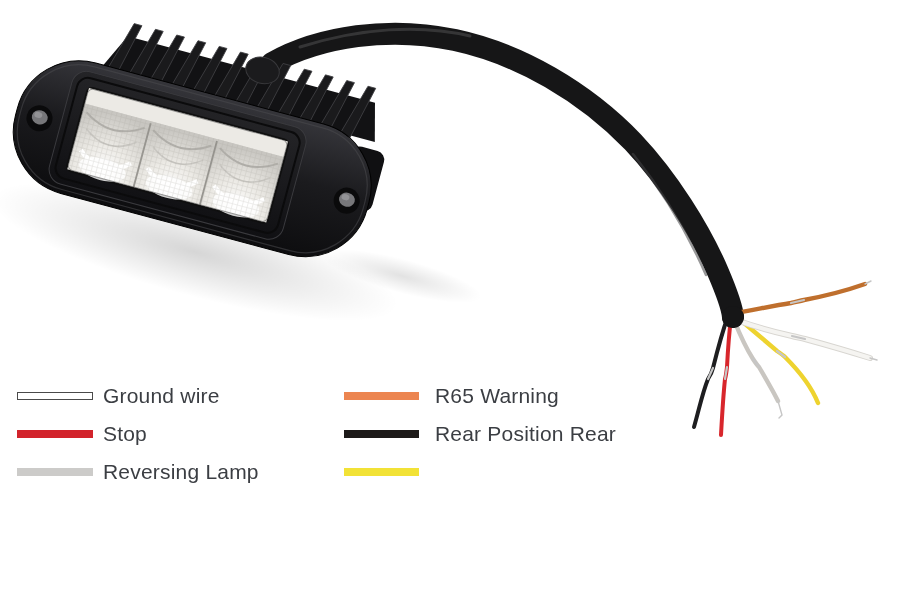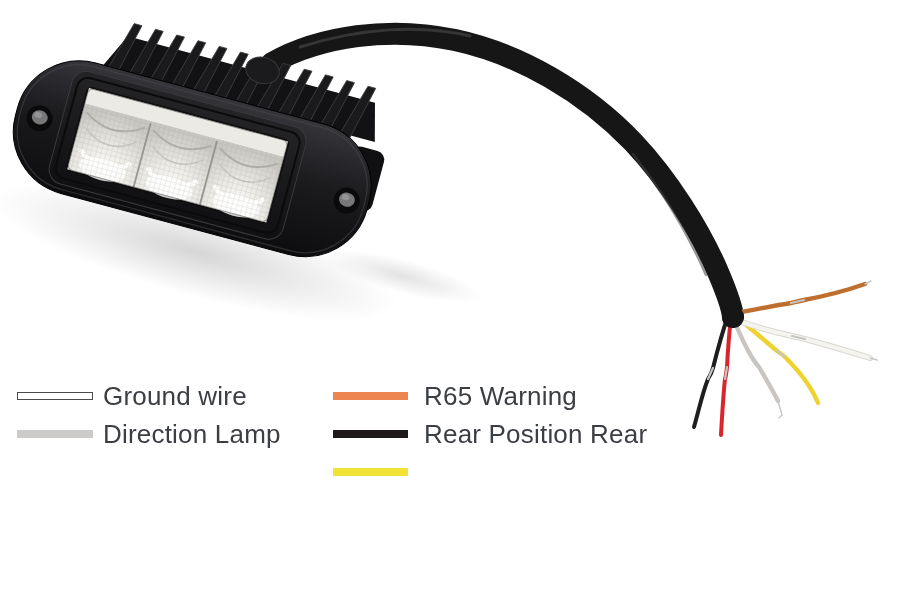--- a/index.html
+++ b/index.html
@@ -1,25 +1,25 @@
 <!DOCTYPE html>
 <html><head>
 <meta charset="utf-8">
 <style>
   html,body{margin:0;padding:0;background:#ffffff;}
   #stage{position:relative;width:900px;height:600px;background:#ffffff;overflow:hidden;
          font-family:"Liberation Sans","DejaVu Sans",sans-serif;}
   #art{position:absolute;left:0;top:0;}
   .legend-col{position:absolute;display:flex;flex-direction:column;gap:14px;}
   .legend-col.left{left:17px;top:384px;}
-  .legend-col.right{left:333px;top:384px;}
+  .legend-col.right{left:344px;top:384px;}
   .legend-item{display:flex;align-items:center;height:24px;}
   .swatch{width:76px;height:8px;flex:0 0 auto;margin-right:10px;box-sizing:border-box;}
   .legend-col.right .swatch{width:75px;margin-right:16px;}
-  .legend-label{font-size:26px;line-height:24px;color:#3b3e43;letter-spacing:0.2px;white-space:nowrap;}
+  .legend-label{font-size:21px;line-height:24px;color:#3b3e43;letter-spacing:0.2px;white-space:nowrap;}
 </style>
 </head>
 <body>
 
 <div id="stage">
 
   <svg id="art" width="900" height="600" viewBox="0 0 900 600">
     <defs>
       <linearGradient id="flangeGrad" x1="0" y1="0" x2="0" y2="1">
         <stop offset="0" stop-color="#35353a"></stop>
@@ -146,22 +146,26 @@
       </g>
     </g>
   </svg>
 
   <div class="legend-col left">
     <div class="legend-item">
       <span class="swatch" style="background: rgb(255, 255, 255); border: 1.5px solid rgb(74, 74, 74);"></span>
       <span class="legend-label">Ground wire</span>
     </div>
     <div class="legend-item">
+      <span class="swatch" style="background: rgb(210, 35, 43);"></span>
+      <span class="legend-label">Stop</span>
+    </div>
+    <div class="legend-item">
       <span class="swatch" style="background: rgb(204, 203, 201);"></span>
-      <span class="legend-label">Direction Lamp</span>
+      <span class="legend-label">Reversing Lamp</span>
     </div>
   </div>
 
   <div class="legend-col right">
     <div class="legend-item">
       <span class="swatch" style="background: rgb(236, 133, 80);"></span>
       <span class="legend-label">R65 Warning</span>
     </div>
     <div class="legend-item">
       <span class="swatch" style="background: rgb(29, 26, 25);"></span>

